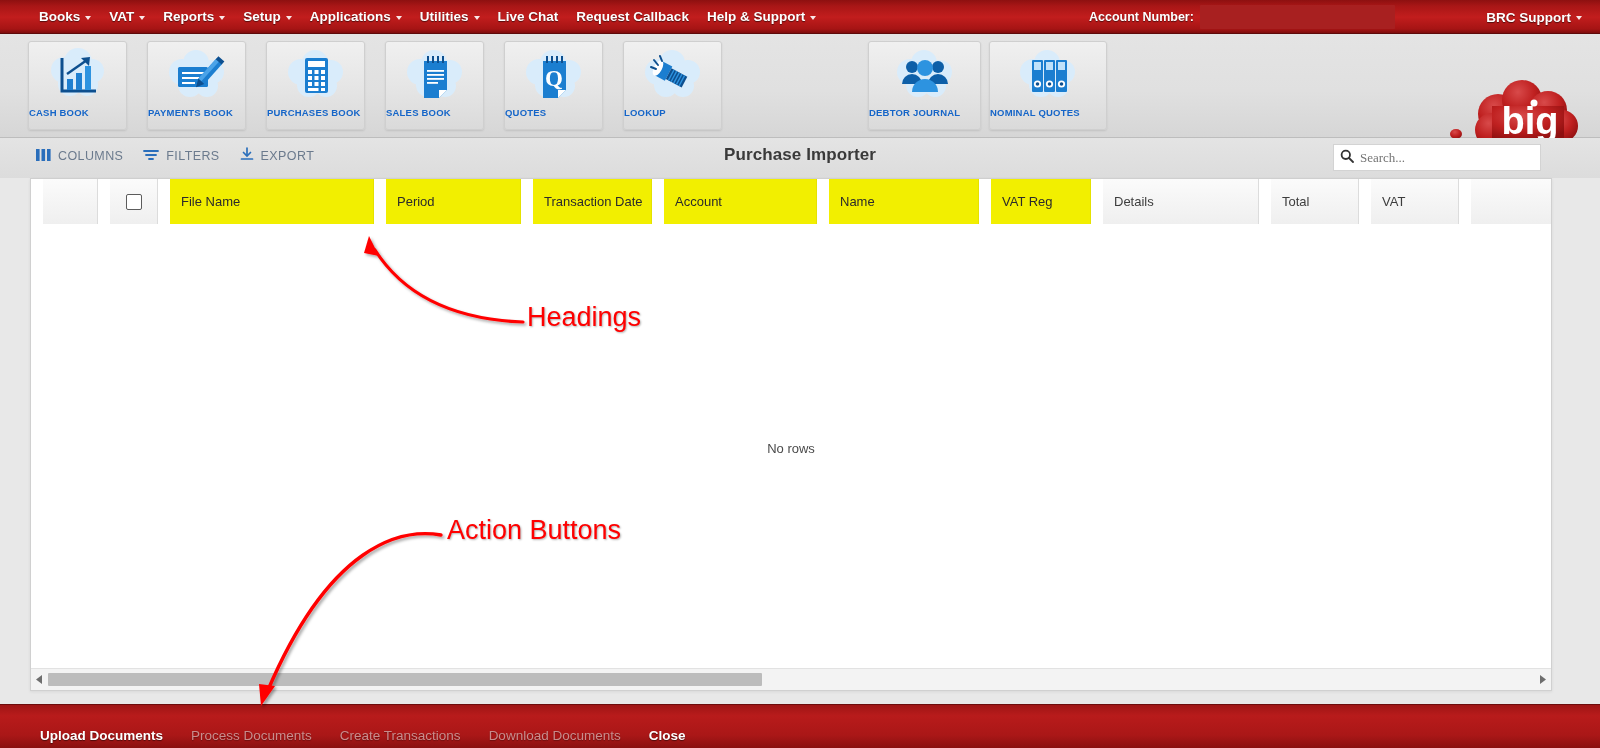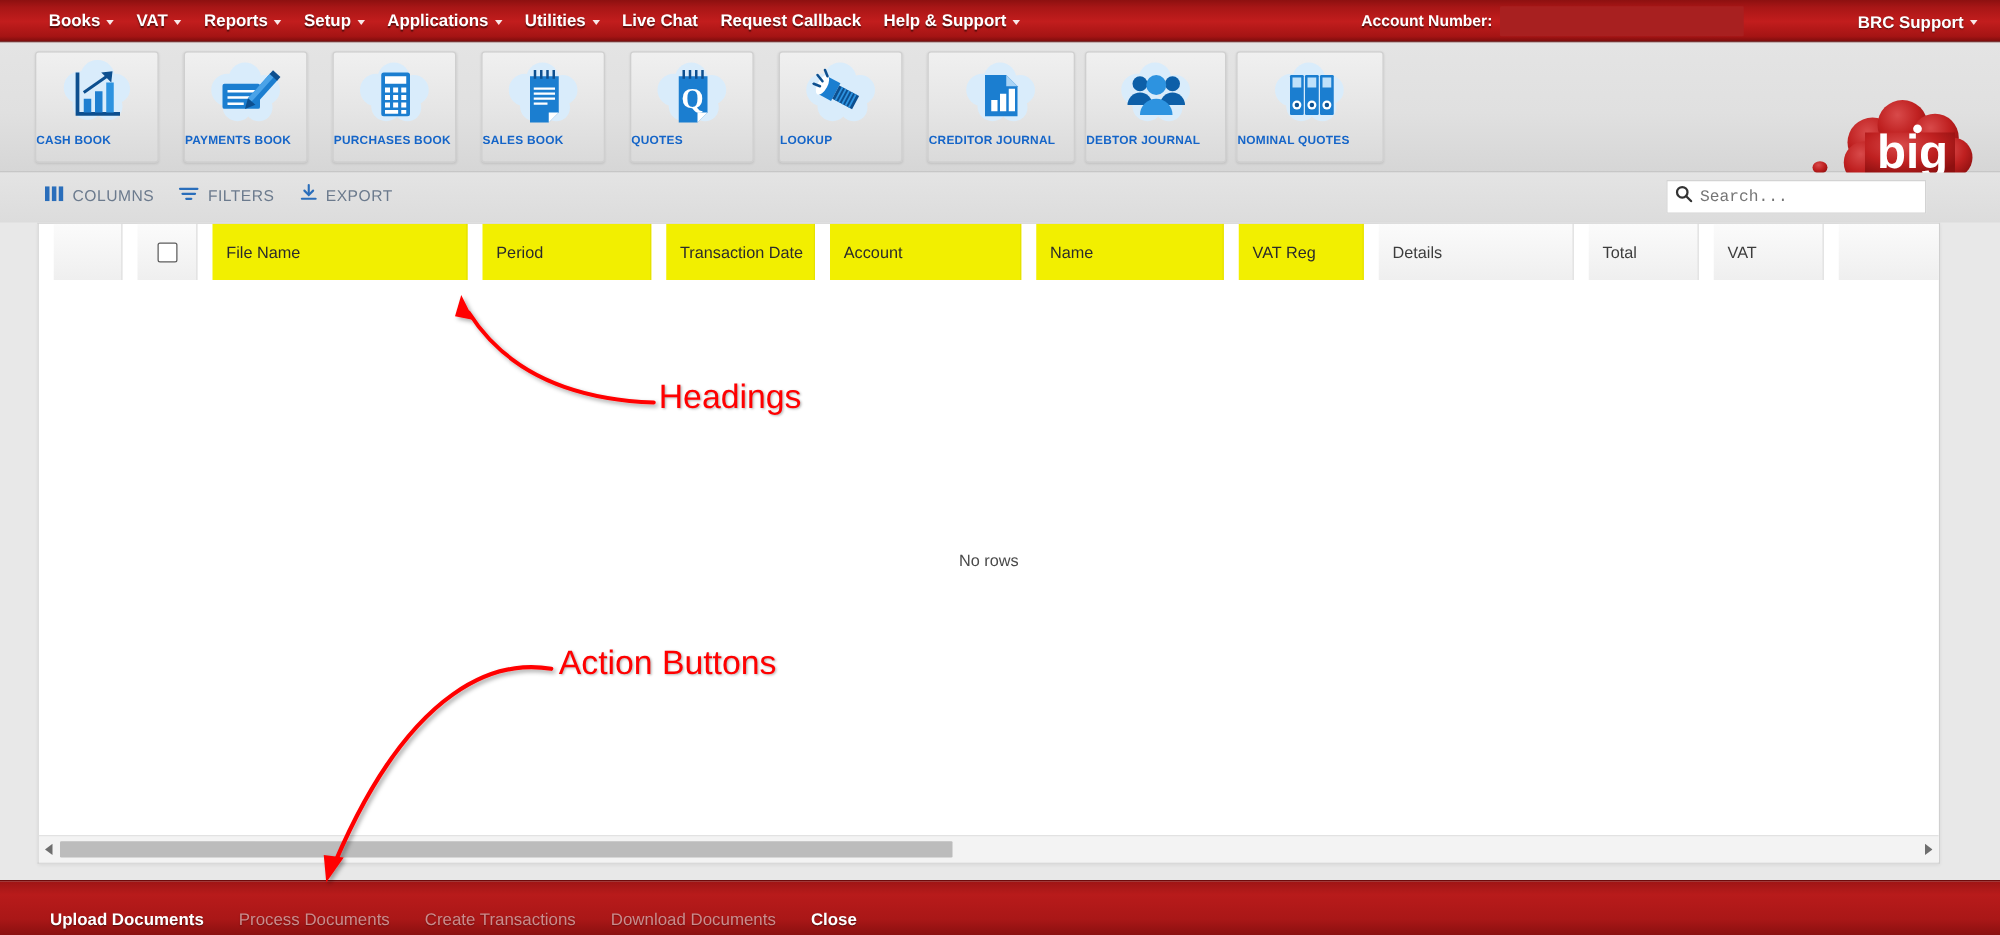--- a/index.html
+++ b/index.html
@@ -67,21 +67,21 @@
     position:absolute; left:0; top:7px; width:1600px; text-align:center;
     font-size:17px; font-weight:bold; color:#3a3a3a; letter-spacing:.1px;
   }
   #searchbox{
     position:absolute; left:1333px; top:144px; width:208px; height:27px;
     background:#fff; border:1px solid #d3d3d3;
     display:flex; align-items:center; padding-left:6px; gap:6px;
   }
   #searchinput{
     border:0; outline:0; font-size:13px; color:#9a9a9a; width:165px;
-    font-family:Liberation Mono, monospace; background:transparent;
+    font-family:Liberation Serif, serif; background:transparent;
   }
 
   
   #grid{
     position:absolute; left:30px; top:178px; width:1522px; height:513px;
     background:#fff; border:1px solid #d0d0d0; border-top:1px solid #cfcfcf;
     box-shadow:0 1px 3px rgba(0,0,0,.07);
     overflow:hidden;
   }
   #headerrow{ position:absolute; left:0; top:0; height:45px; width:100%; display:flex; }
@@ -337,41 +337,20 @@
         <g stroke="#0d4f8f" stroke-width="2" stroke-linecap="round">
           <path d="M12 12 L16 17"></path>
             <path d="M9 19 L14 21"></path>
             <path d="M18 8 L20 13"></path>
         </g>
       </svg>
     </div>
     <div class="tlabel">LOOKUP</div>
   </div>
 
-  <div class="tile" style="left:742px; width:118px">
-    <div class="glyph" style="width:118px">
-      <svg width="62" height="56" viewBox="0 0 62 56">
-        <g fill="#d9ecfb">
-            <circle cx="16" cy="24" r="13"></circle>
-            <circle cx="30" cy="15" r="13"></circle>
-            <circle cx="46" cy="24" r="12"></circle>
-            <circle cx="24" cy="37" r="12"></circle>
-            <circle cx="41" cy="38" r="11"></circle>
-          </g>
-        <path d="M18 12 h17 l9 9 v24 h-26 z" fill="#1b7ed0"></path>
-        <path d="M35 12 l9 9 h-9 z" fill="#aad4f5"></path>
-        <g fill="#fff">
-            <rect x="23" y="32" width="5" height="9"></rect>
-            <rect x="30" y="27" width="5" height="14"></rect>
-            <rect x="37" y="23" width="5" height="18"></rect>
-          </g>
-      </svg>
-    </div>
-    <div class="tlabel" style="width:118px">CREDITOR JOURNAL</div>
-  </div>
 
   <div class="tile" style="left:868px; width:113px">
     <div class="glyph" style="width:113px">
       <svg width="62" height="56" viewBox="0 0 62 56">
         <g fill="#d9ecfb">
             <circle cx="16" cy="24" r="13"></circle>
             <circle cx="30" cy="15" r="13"></circle>
             <circle cx="46" cy="24" r="12"></circle>
             <circle cx="24" cy="37" r="12"></circle>
             <circle cx="41" cy="38" r="11"></circle>
@@ -438,20 +417,21 @@
         <rect x="52" y="28" width="72" height="34"></rect>
       </g>
       <text x="90" y="56" font-family="Liberation Sans, sans-serif" font-size="38" font-weight="bold" fill="#fff" text-anchor="middle">big</text>
       <text x="92" y="68" font-family="Liberation Sans, sans-serif" font-size="11" font-weight="bold" fill="#fff" text-anchor="middle">red cloud</text>
       <circle cx="94" cy="25" r="3.5" fill="#fff"></circle>
     </svg>
   </div>
 </div>
 
 <div id="headrow">
+  <div id="pagetitle">Purchase Importer</div>
   <div id="gridtools">
     <div class="gt">
       <span>
         <svg width="15" height="12" viewBox="0 0 15 12">
             <g fill="#2a6ebb">
               <rect x="0" y="0" width="3.6" height="12"></rect>
               <rect x="5.5" y="0" width="3.6" height="12"></rect>
               <rect x="11" y="0" width="3.6" height="12"></rect>
             </g>
           </svg>

